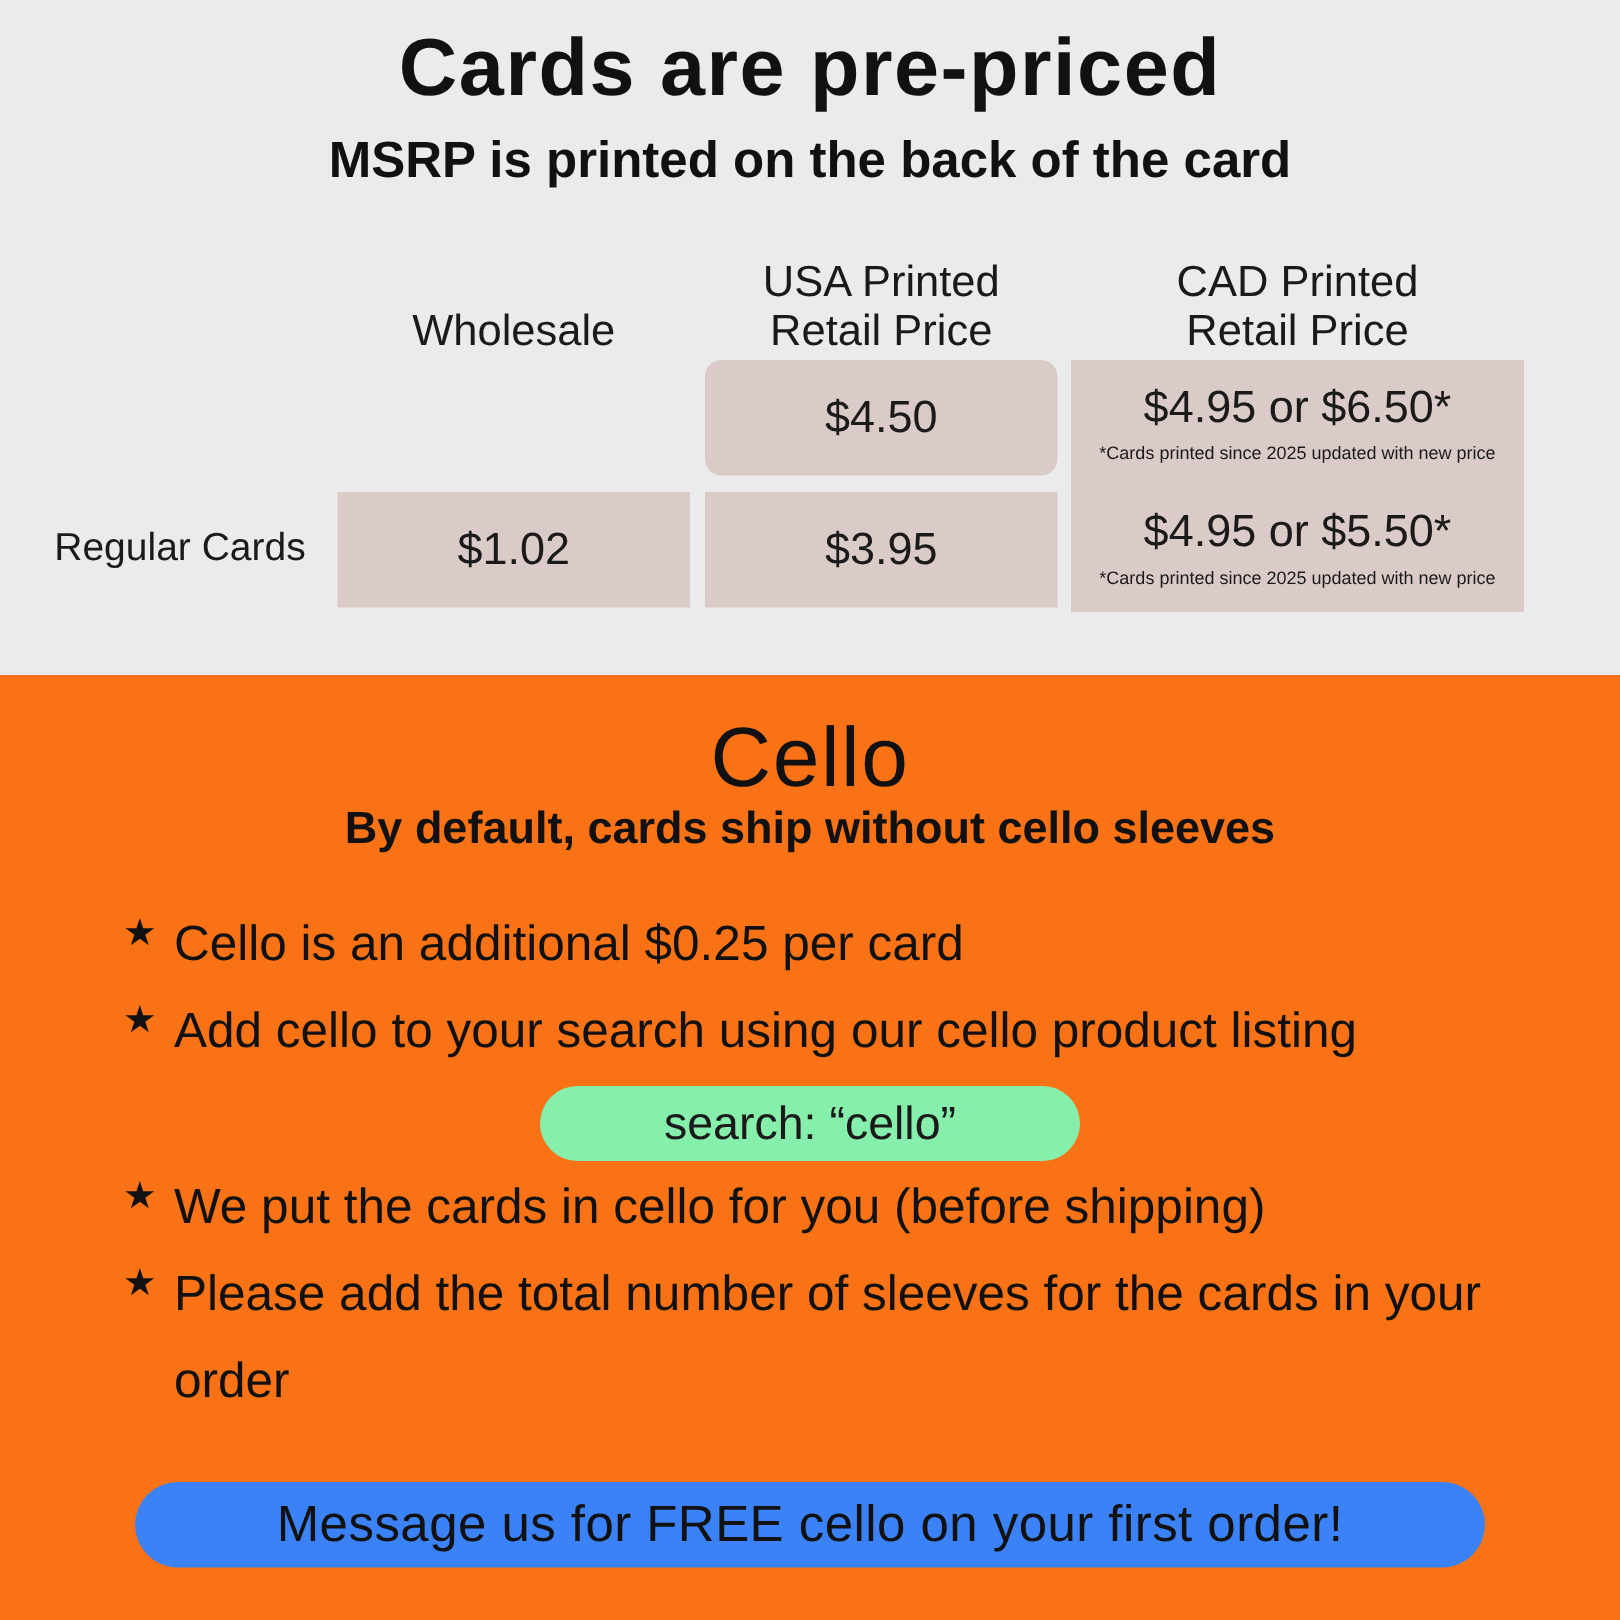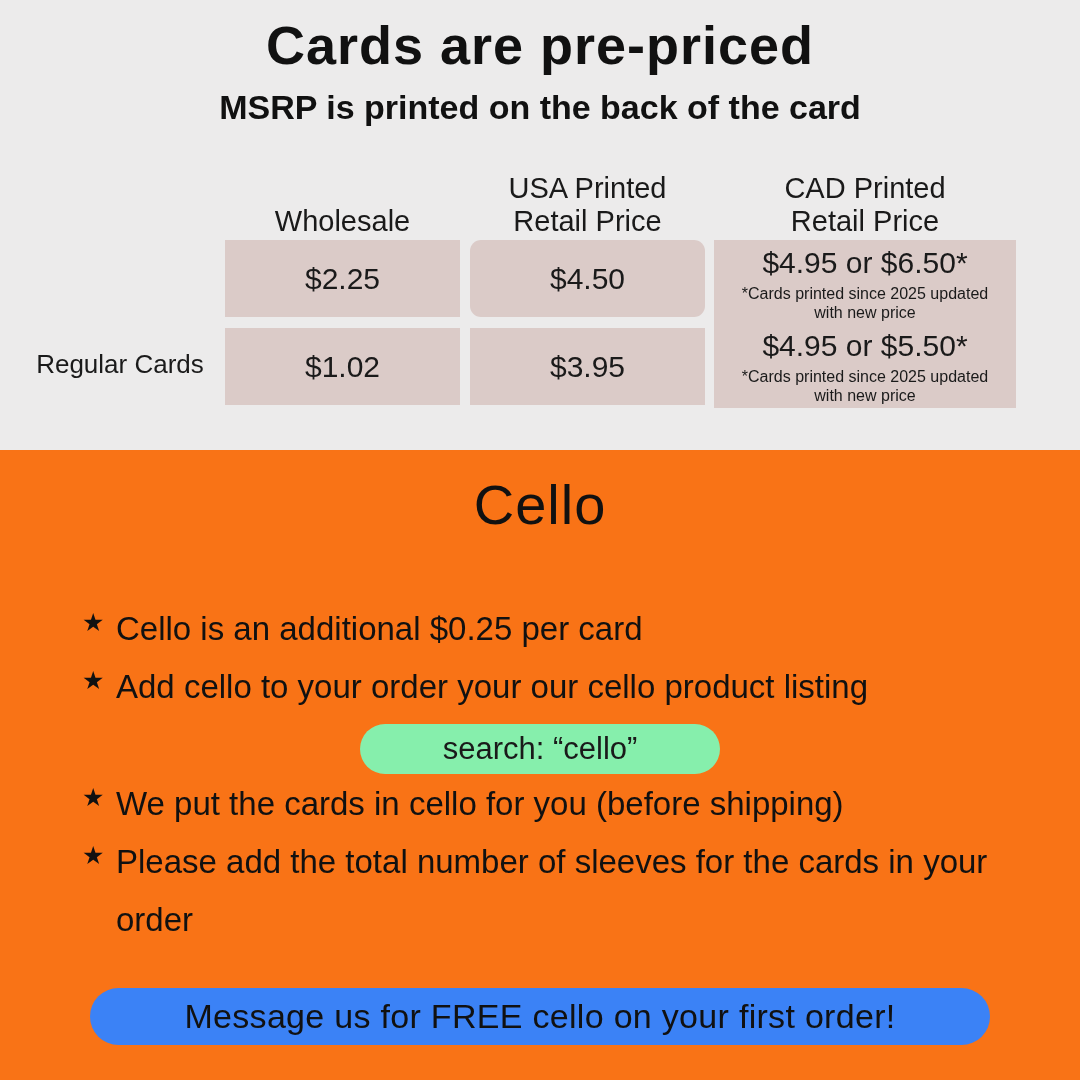--- a/index.html
+++ b/index.html
@@ -85,21 +85,21 @@
     flex-direction: column;
     align-items: center;
     justify-content: center;
     color: #1a1a1a;
   }
   .cell .price {
     font-size: 30px;
     line-height: 38px;
   }
   .cell .note {
-    font-size: 16px;
+    font-size: 12px;
     line-height: 19px;
     text-align: center;
     margin-top: 2px;
     padding: 0 12px;
   }
   
   .cell.r1c1 { left: 225px; top: 80px;  width: 235px; height: 77px; }
   .cell.r1c2 { left: 470px; top: 80px;  width: 235px; height: 77px; border-radius: 11px; }
   .cell.r1c3 { left: 714px; top: 80px;  width: 302px; height: 85px; }
   
@@ -216,23 +216,20 @@
       </div>
       <div class="col-head c3">
         <div>CAD Printed</div>
         <div>Retail Price</div>
       </div>
 
       <div class="row-label r2">
         <div>Regular Cards</div>
       </div>
 
-      <div class="cell r1c1">
-        <div class="price">$2.25</div>
-      </div>
       <div class="cell r1c2">
         <div class="price">$4.50</div>
       </div>
       <div class="cell r1c3">
         <div class="price">$4.95 or $6.50*</div>
         <div class="note">*Cards printed since 2025 updated with new price</div>
       </div>
 
       <div class="cell r2c1">
         <div class="price">$1.02</div>
@@ -244,31 +241,32 @@
         <div class="price">$4.95 or $5.50*</div>
         <div class="note">*Cards printed since 2025 updated with new price</div>
       </div>
 
     </div>
   </div>
 
   <div class="cello-section">
 
     <div class="cello-title">Cello</div>
+    <div class="cello-subtitle">By default, cards ship without cello sleeves</div>
 
     <div class="bullets">
 
       <div class="bullet b1">
         <span class="star">★</span>
         <span class="btext">Cello is an additional $0.25 per card</span>
       </div>
 
       <div class="bullet b2">
         <span class="star">★</span>
-        <span class="btext">Add cello to your order your our cello product listing</span>
+        <span class="btext">Add cello to your search using our cello product listing</span>
       </div>
 
       <div class="bullet b3">
         <span class="star">★</span>
         <span class="btext">We put the cards in cello for you (before shipping)</span>
       </div>
 
       <div class="bullet b4">
         <span class="star">★</span>
         <span class="btext">Please add the total number of sleeves for the cards in your order</span>

